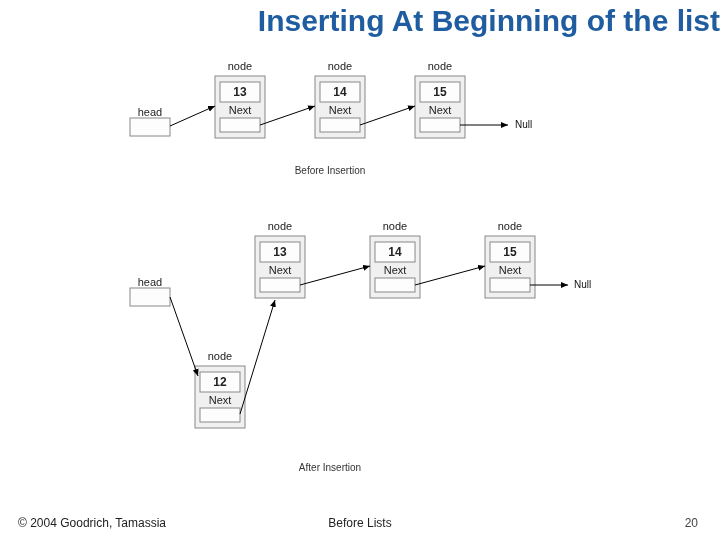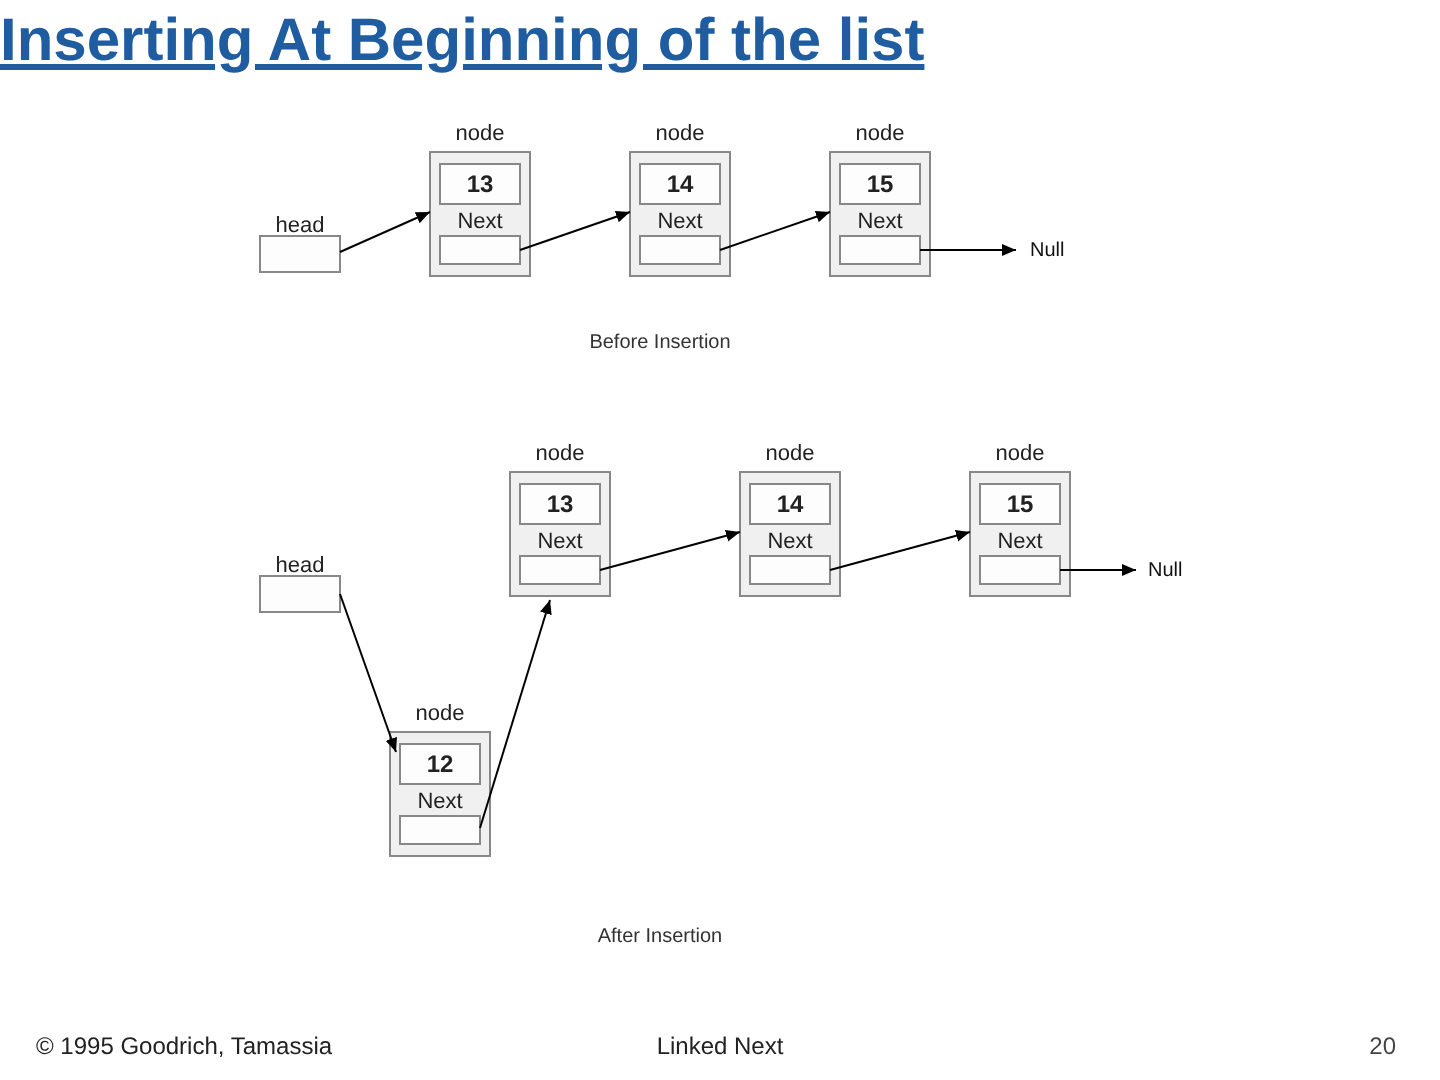--- a/index.html
+++ b/index.html
@@ -1,16 +1,16 @@
 <!DOCTYPE html>
 <html><head>
 <meta charset="utf-8">
 <style>
   html,body{margin:0;padding:0;width:720px;height:540px;background:#fff;font-family:Arial,Helvetica,sans-serif;position:relative;}
-  .title{position:absolute;top:4px;left:0;right:0;text-align:left;font-size:30px;font-weight:700;color:#1f5da0;text-decoration:underline;}
+  .title{position:absolute;top:4px;left:0;right:0;text-align:right;font-size:30px;font-weight:700;color:#1f5da0;}
   .footer-left{position:absolute;bottom:10px;left:18px;font-size:12px;color:#222;}
   .footer-center{position:absolute;bottom:10px;left:0;right:0;text-align:center;font-size:12px;color:#222;}
   .footer-right{position:absolute;bottom:10px;right:22px;font-size:12px;color:#444;}
   .diagram{position:absolute;left:120px;top:56px;width:480px;height:430px;}
   svg{position:absolute;left:0;top:0;}
   .outer{fill:#f0f0f0;stroke:#888;stroke-width:1;}
   .inner{fill:#fdfdfd;stroke:#888;stroke-width:1;}
   .lbl{font:11px Arial;fill:#222;}
   .lblb{font:bold 12px Arial;fill:#222;}
   .cap{font:10px Arial;fill:#333;}
@@ -108,15 +108,15 @@
   <line x1="120" y1="358" x2="155" y2="244" class="arrow" marker-end="url(#ah)"></line>
   <line x1="180" y1="229" x2="250" y2="210" class="arrow" marker-end="url(#ah)"></line>
   <line x1="295" y1="229" x2="365" y2="210" class="arrow" marker-end="url(#ah)"></line>
   <line x1="410" y1="229" x2="448" y2="229" class="arrow" marker-end="url(#ah)"></line>
   <text x="454" y="232" class="null">Null</text>
 
   <text x="210" y="415" text-anchor="middle" class="cap">After Insertion</text>
 </svg>
 </div>
 
-<div class="footer-left">© 1995 Goodrich, Tamassia</div>
-<div class="footer-center">Linked Next</div>
+<div class="footer-left">© 2004 Goodrich, Tamassia</div>
+<div class="footer-center">Before Lists</div>
 <div class="footer-right">20</div>
 
 </body></html>

